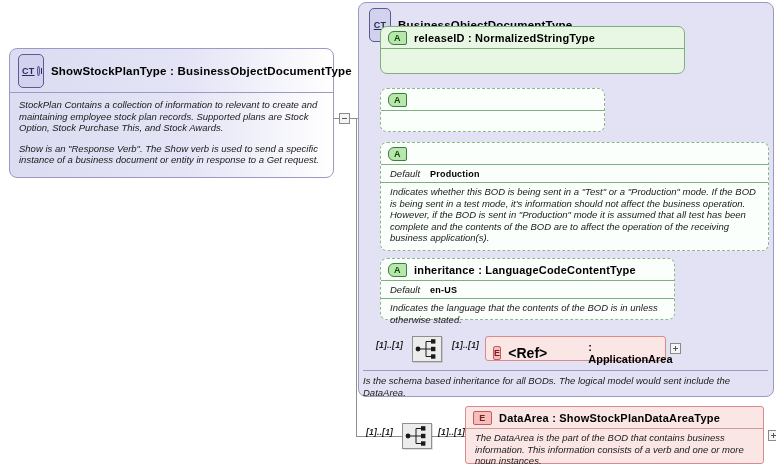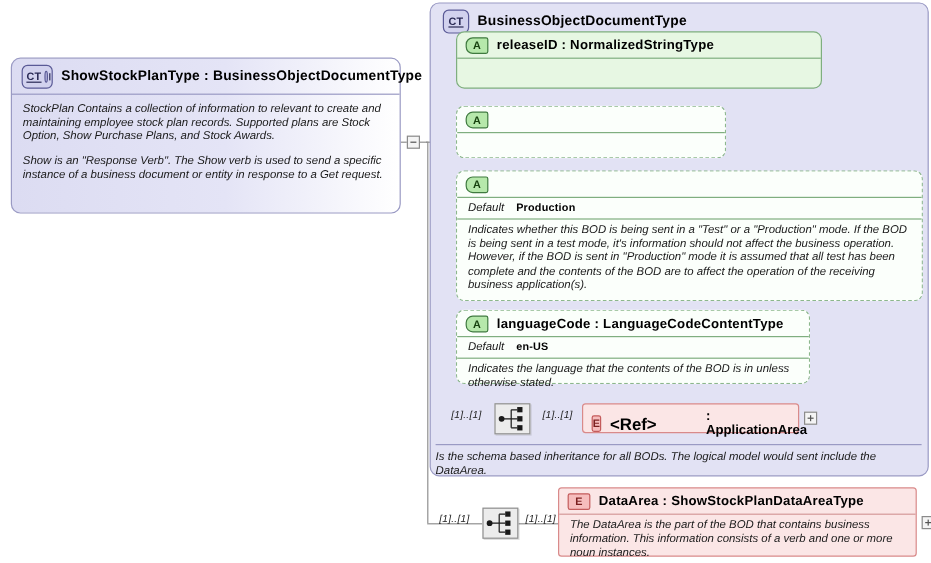--- a/index.html
+++ b/index.html
@@ -56,21 +56,21 @@
     align-items: center;
     justify-content: center;
     font-size: 9px;
     font-weight: bold;
     line-height: 1;
     letter-spacing: .3px;
   }
   .badge-ct {
     min-width: 26px;
     height: 20px;
-    padding: 2px 3px;
+    padding: 16px 3px;
     border: 1px solid #5a5a96;
     border-radius: 5px;
     background: #d2d2ee;
     color: #2a2a55;
     gap: 2px;
     text-decoration: underline;
   }
   .badge-ct .plus {
     display: inline-block;
     width: 8px; height: 8px;
@@ -237,21 +237,21 @@
     background: #ececec;
     border: 1px solid #909090;
     box-shadow: 1px 1px 0 rgba(0,0,0,.12);
   }
   .compositor svg { display: block; }
 
   .card {
     position: absolute;
     font-size: 8.5px;
     font-style: italic;
-    font-weight: normal;
+    font-weight: bold;
     color: #222;
     white-space: nowrap;
     letter-spacing: .2px;
   }
 </style>
 </head>
 <body>
 
 <div class="ln ln-h" style="left:334px; top:118px; width:10px;"></div>
 
@@ -276,21 +276,21 @@
 <div class="box ct-box" id="show-stock-plan-box">
   <div class="hdr-row">
     <span class="badge badge-ct">
       <span>CT</span>
         <span class="plus"></span>
     </span>
     <span class="hdr-title">ShowStockPlanType : BusinessObjectDocumentType</span>
   </div>
   <div class="rule"></div>
   <div class="body desc">
-    <p>StockPlan  Contains a collection of information to relevant to create and maintaining employee stock plan records. Supported plans are Stock Option, Show Purchase Plans, and Stock Awards.</p>
+    <p>StockPlan  Contains a collection of information to relevant to create and maintaining employee stock plan records. Supported plans are Stock Option, Stock Purchase This, and Stock Awards.</p>
     <p>Show is an "Response Verb". The Show verb is used to send a specific instance of a business document or entity in response to a Get request.</p>
   </div>
 </div>
 
 <div class="toggle" style="left:339px; top:113px;"></div>
 
 <div class="box ct-box-plain" id="bod-box">
   <div class="hdr-row">
     <span class="badge badge-ct" style="min-width:22px;">
       <span>CT</span>
@@ -323,21 +323,21 @@
     <span class="default-key">Default</span>
     <span class="default-val">Production</span>
   </div>
   <div class="rule rule-green"></div>
   <div class="inner desc">Indicates whether this BOD is being sent in a "Test" or a "Production" mode. If the BOD is being sent in a test mode, it's information should not affect the business operation. However, if the BOD is sent in "Production" mode it is assumed that all test has been complete and the contents of the BOD are to affect the operation of the receiving business application(s).</div>
 </div>
 
 <div class="attr-box optional" id="attr-langcode">
   <div class="hdr-row">
     <span class="badge badge-a">A</span>
-    <span class="hdr-title">languageCode : LanguageCodeContentType</span>
+    <span class="hdr-title">inheritance : LanguageCodeContentType</span>
   </div>
   <div class="rule rule-green"></div>
   <div class="default-row">
     <span class="default-key">Default</span>
     <span class="default-val">en-US</span>
   </div>
   <div class="rule rule-green"></div>
   <div class="inner desc">Indicates the language that the contents of the BOD is in unless otherwise stated.</div>
 </div>
 

